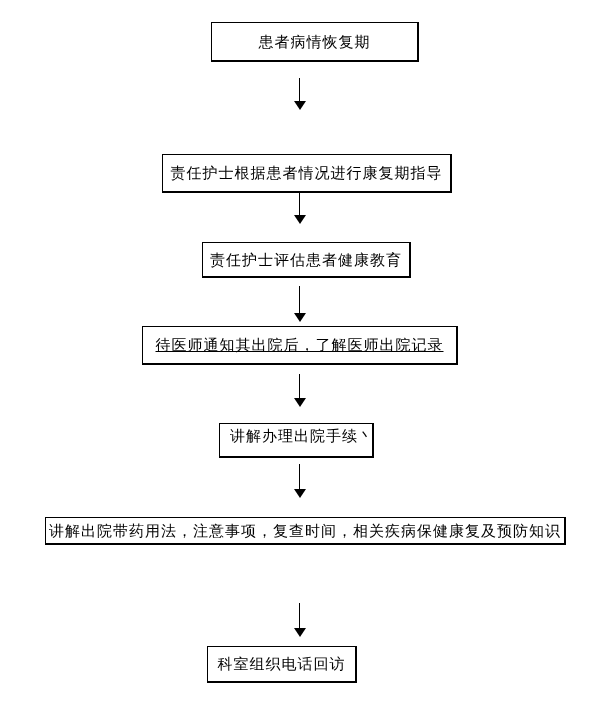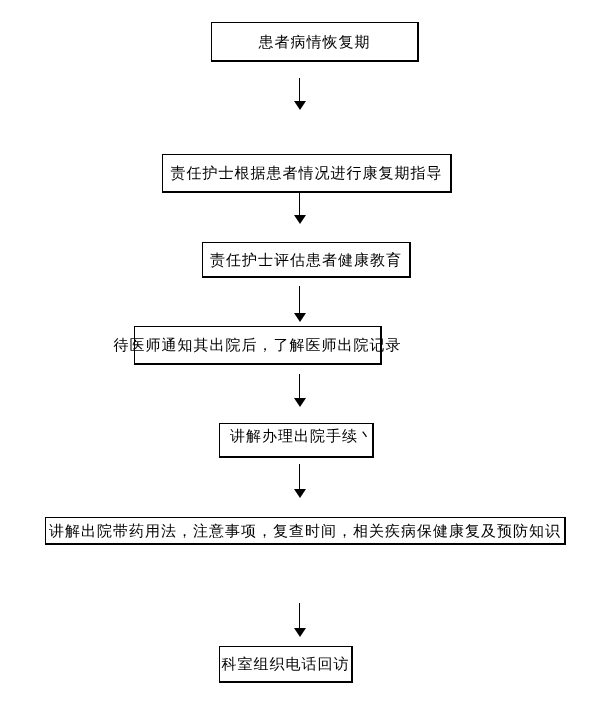--- a/index.html
+++ b/index.html
@@ -29,26 +29,26 @@
     font-size: 15px;
     letter-spacing: 1px;
     line-height: 16px;
     white-space: nowrap;
     text-align: center;
   }
   
   .box1 { left: 211px; top: 22px;  width: 208px; height: 40px; }
   .box2 { left: 162px; top: 154px; width: 290px; height: 39px; }
   .box3 { left: 202px; top: 242px; width: 209px; height: 36px; }
-  .box4 { left: 134px; top: 326px; width: 248px; height: 39px; }
+  .box4 { left: 142px; top: 326px; width: 316px; height: 39px; text-decoration: underline; }
   .box5 { left: 219px; top: 423px; width: 155px; height: 35px;
           flex-direction: row; align-items: flex-start;
           justify-content: flex-start; padding: 4px 0 0 10px; text-align: left; }
   .box6 { left: 45px;  top: 517px; width: 521px; height: 28px; }
-  .box7 { left: 219px; top: 646px; width: 134px; height: 37px; text-align: right; }
+  .box7 { left: 207px; top: 646px; width: 150px; height: 37px; text-align: right; }
 
   .box5 .line1 { display: block; }
   .box5 .line2-clip {
     display: block;
     height: 9px;
     overflow: hidden;
     line-height: 15px;
     font-size: 15px;
     letter-spacing: 1px;
     margin-top: 1px;

